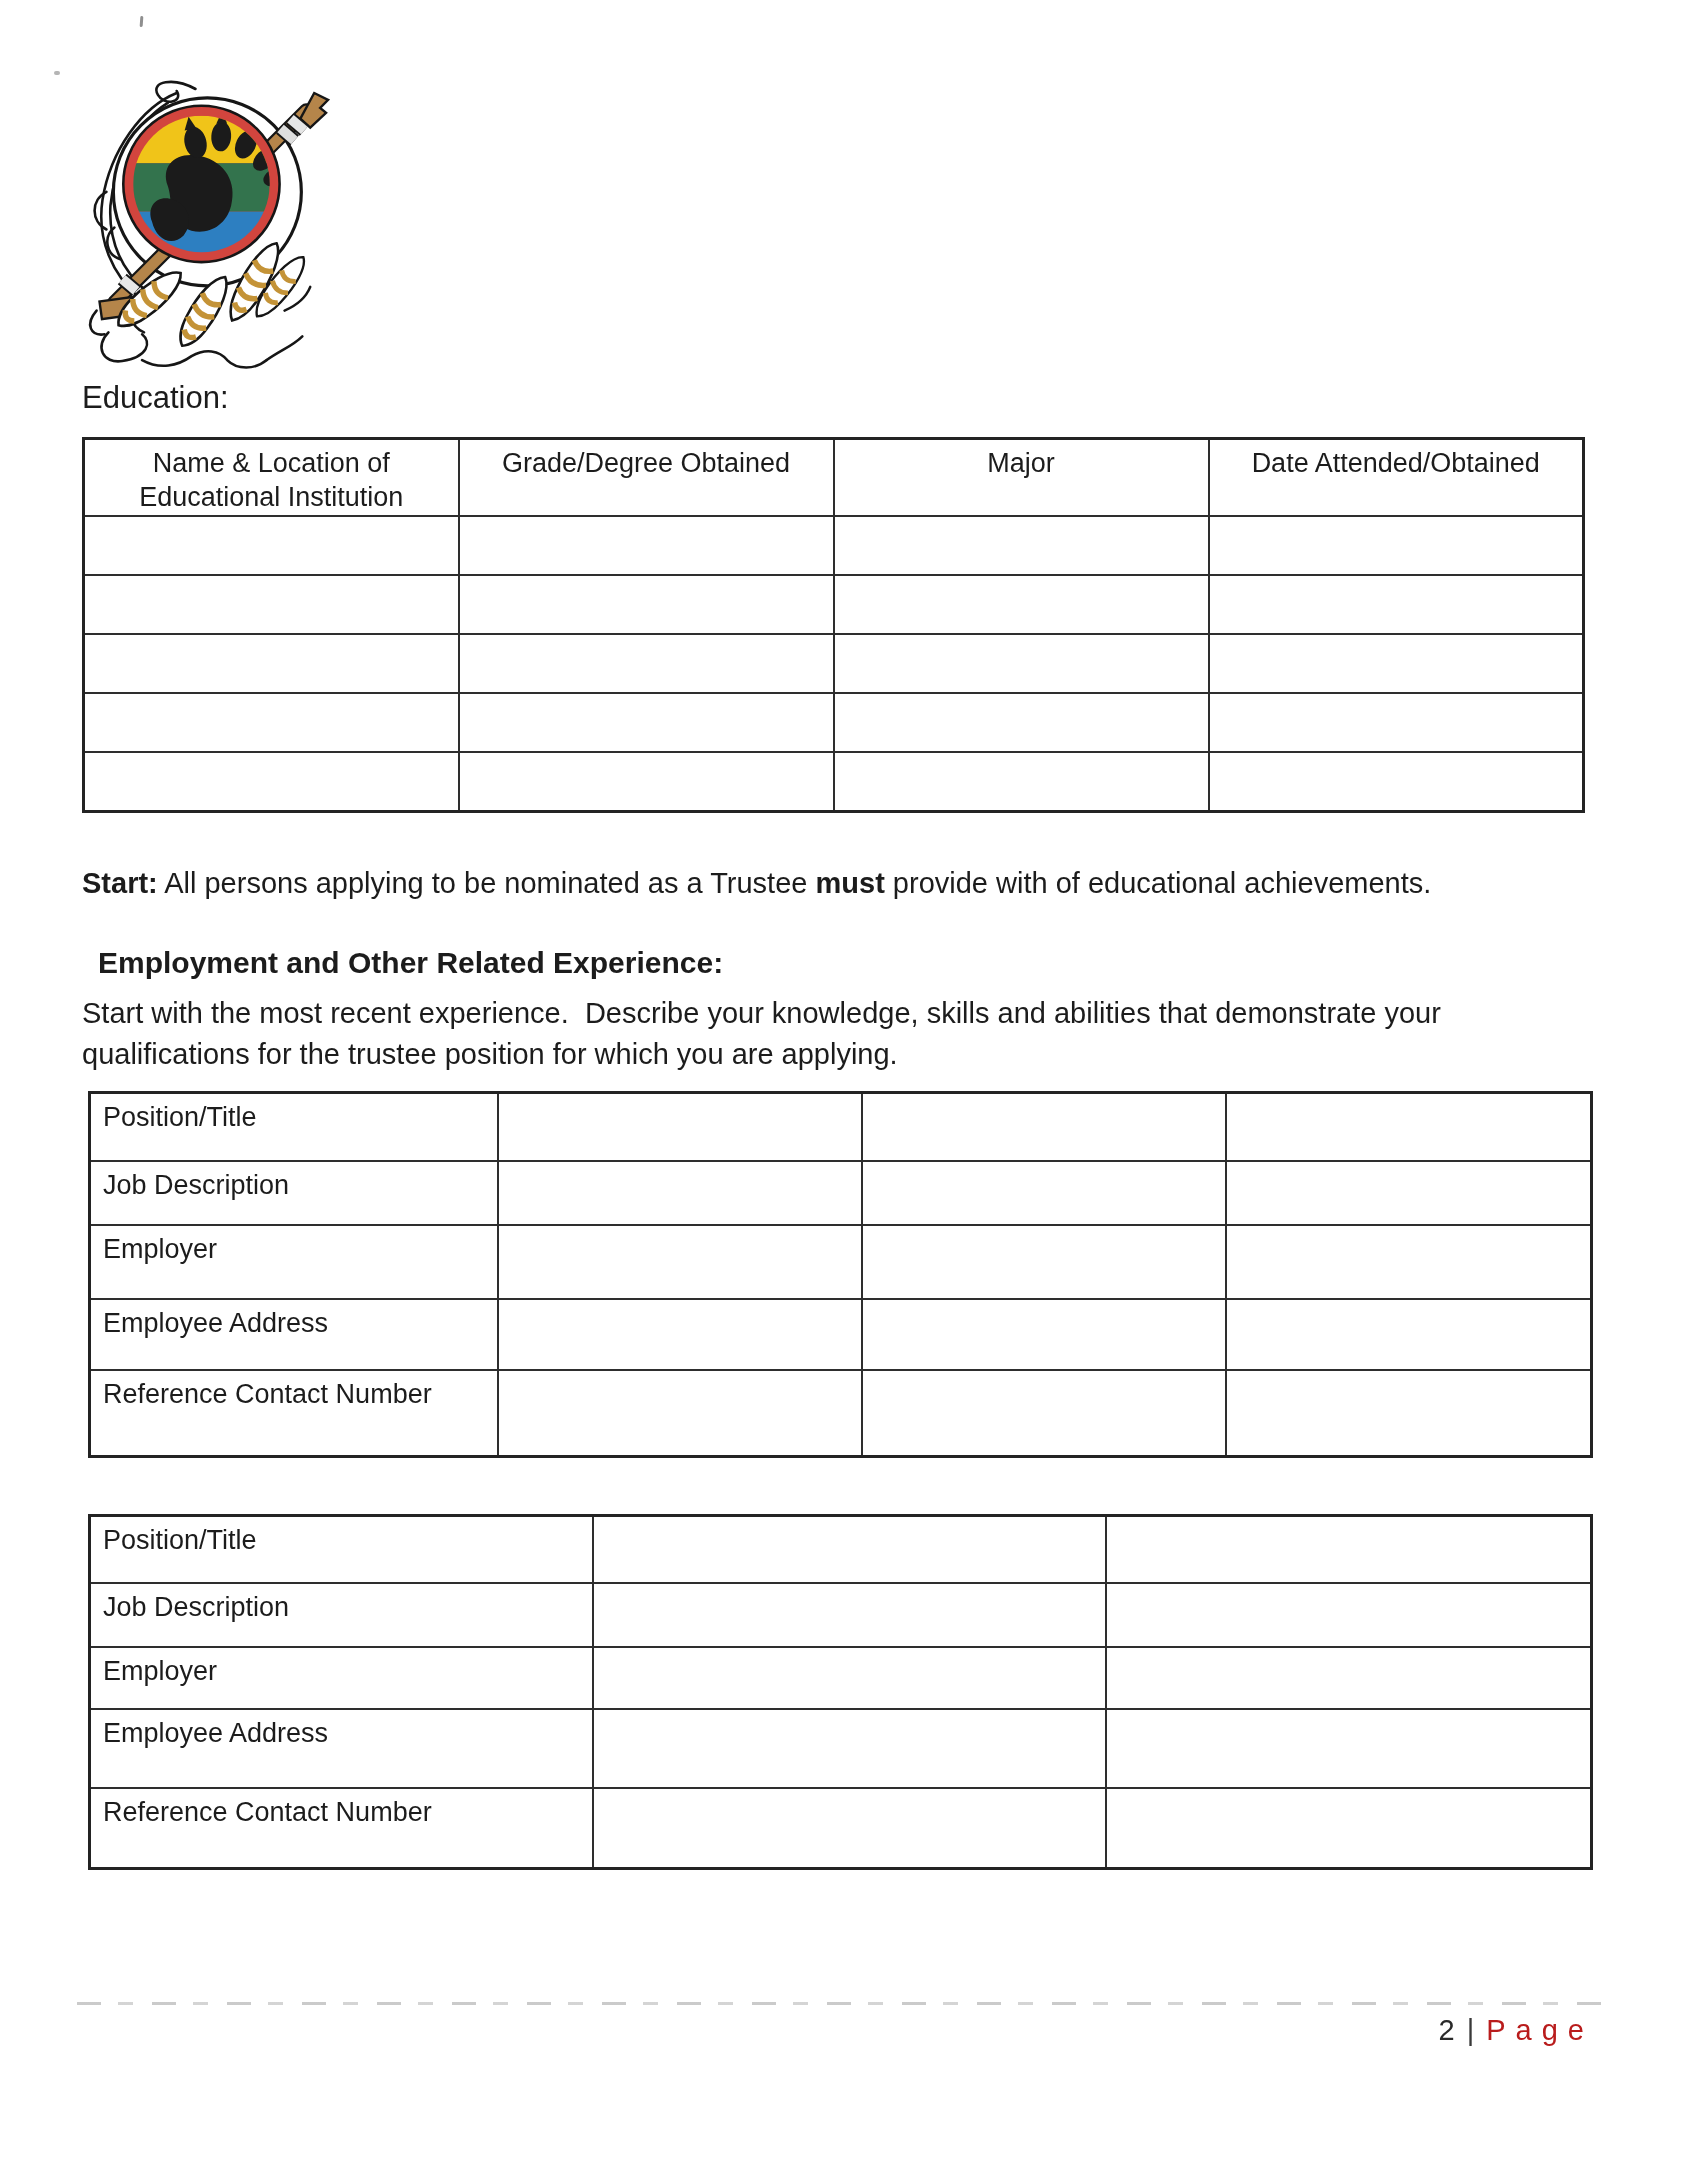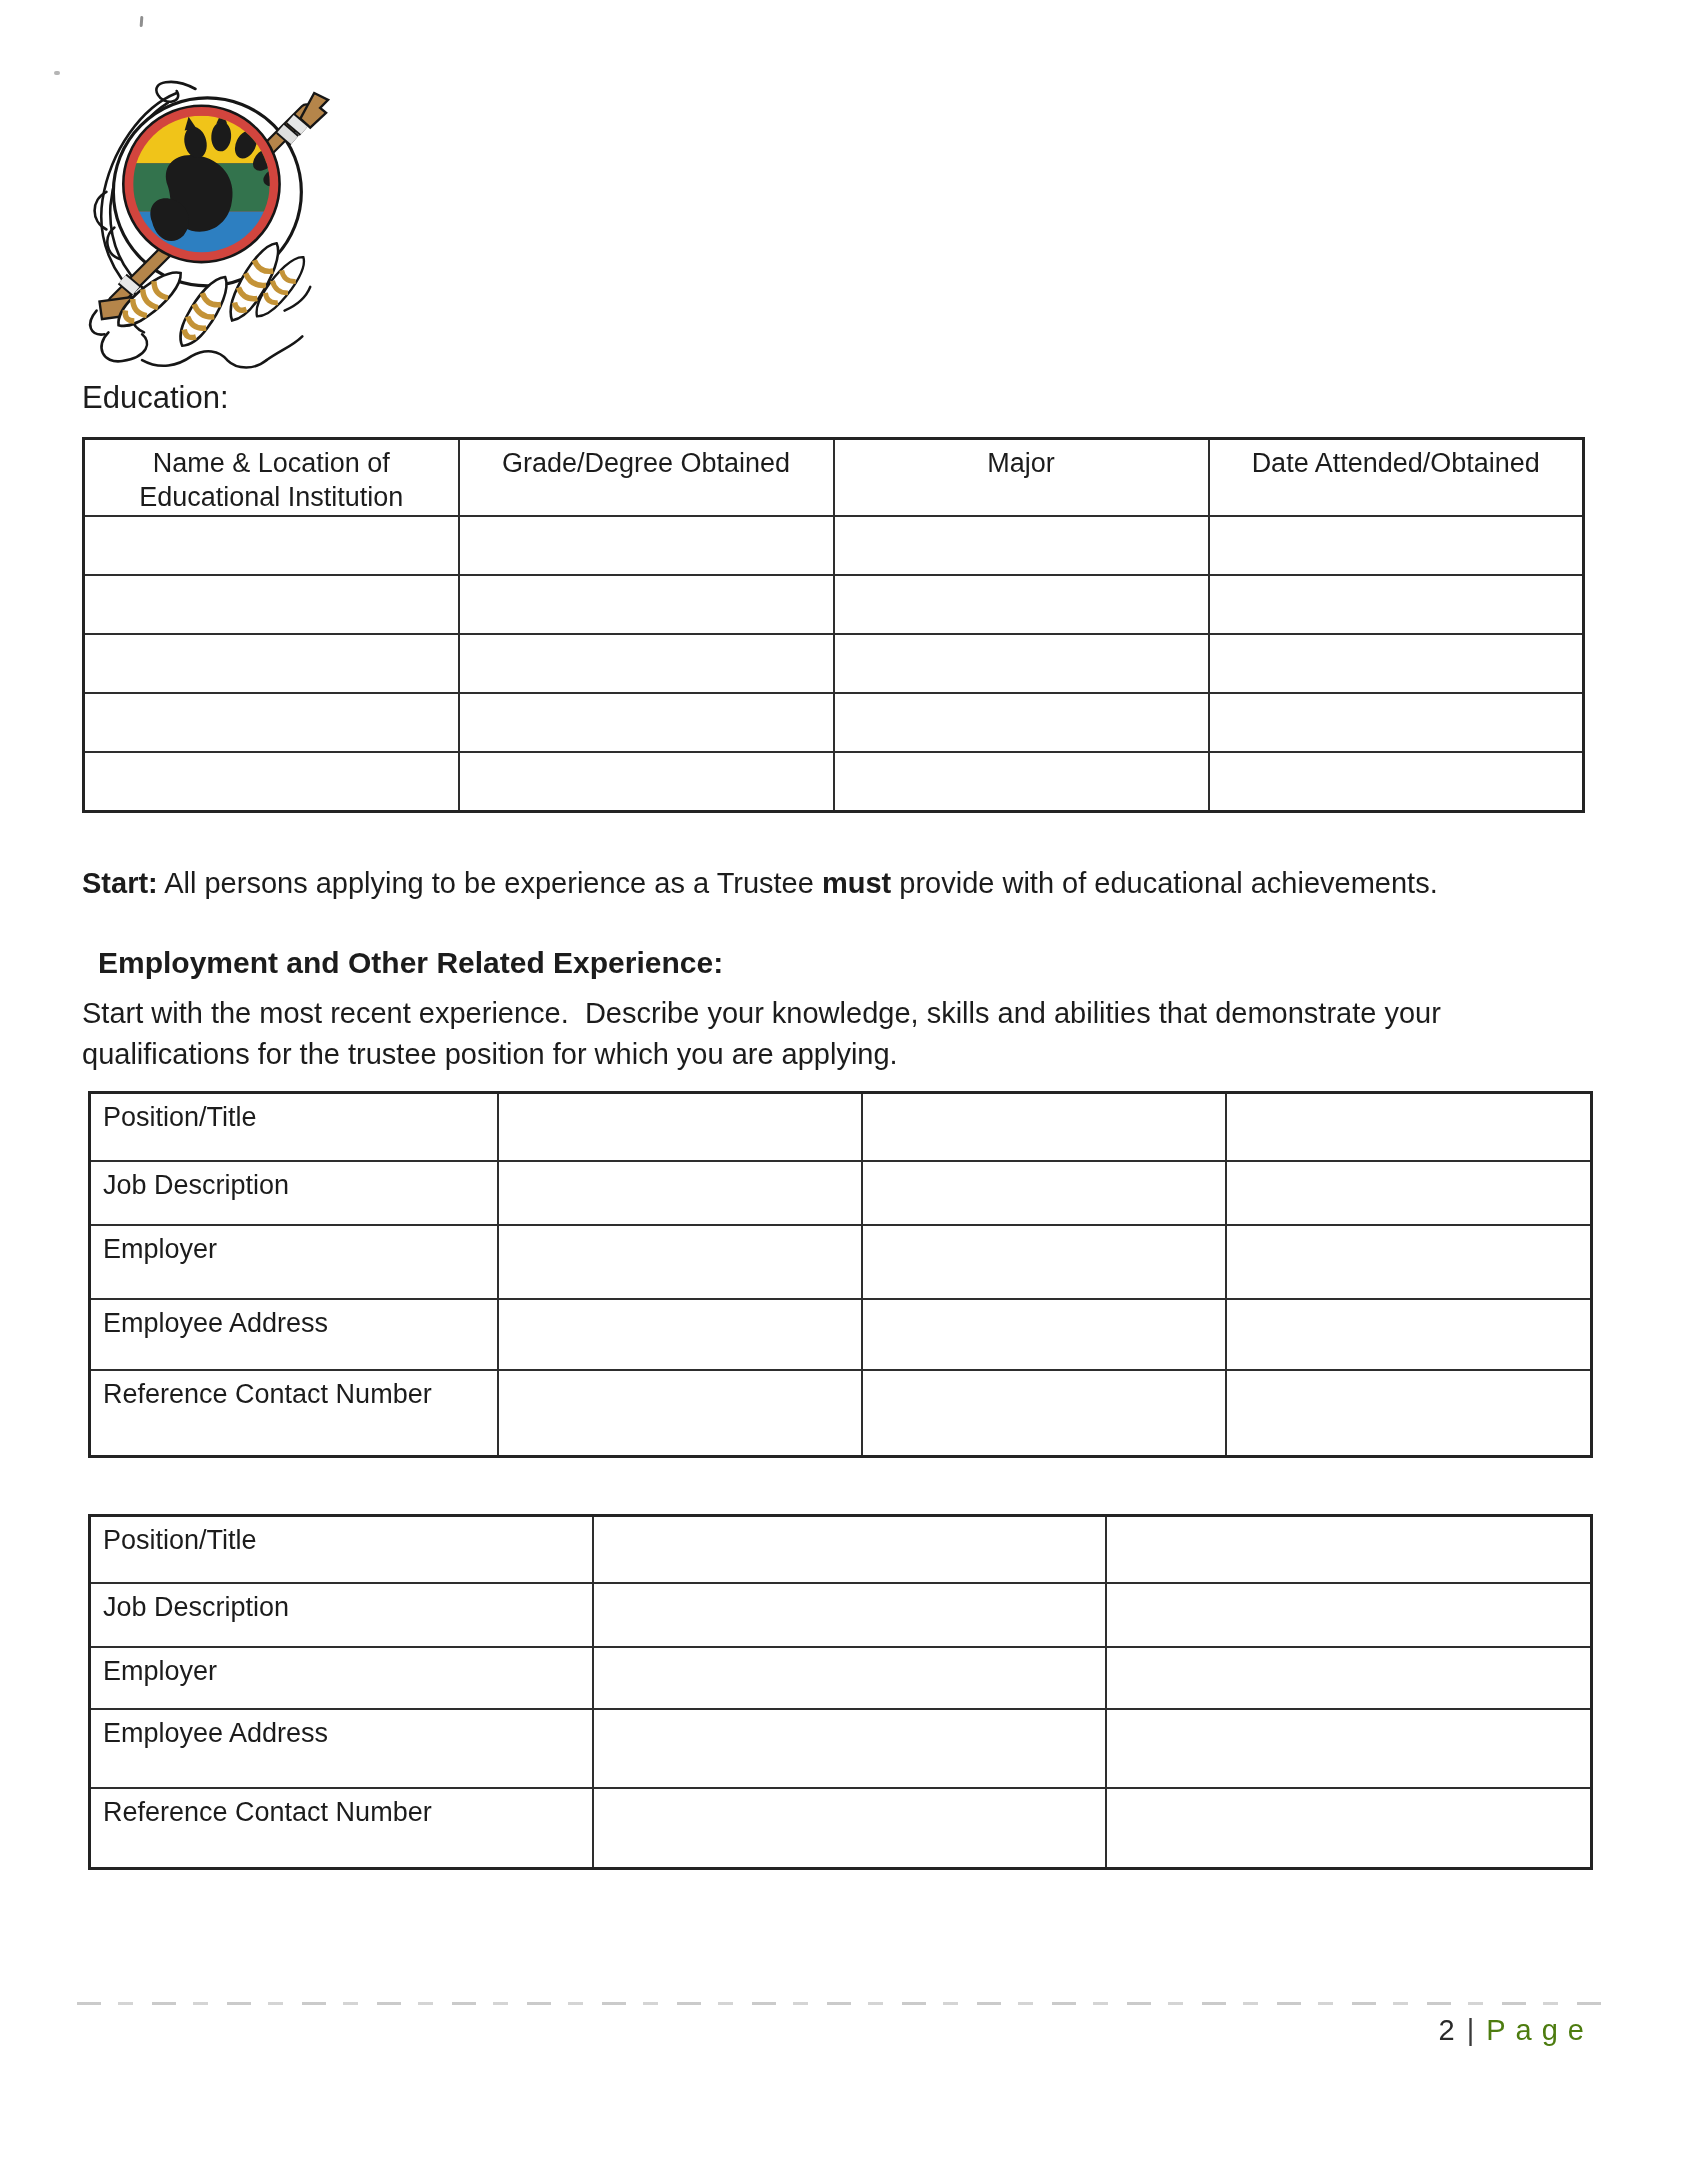--- a/index.html
+++ b/index.html
@@ -43,21 +43,21 @@
   .exp-2{top:1514px;}
   .exp-2 tr:nth-child(1){height:67px;}
   .exp-2 tr:nth-child(2){height:64px;}
   .exp-2 tr:nth-child(3){height:62px;}
   .exp-2 tr:nth-child(4){height:79px;}
   .exp-2 tr:nth-child(5){height:81px;}
   
   .footer{position:absolute;top:2014px;left:0;right:89px;text-align:right;font-size:29px;}
   .footer .num{color:#2a2a2a;}
   .footer .sep{color:#3a3a3a;margin:0 12px;}
-  .footer .pword{color:#4d7c0f;letter-spacing:10px;margin-top:16px;}
+  .footer .pword{color:#b91c1c;letter-spacing:10px;margin-top:16px;}
 </style>
 </head>
 <body>
 
 <div class="page">
 
   <div class="speck-1"></div>
   <div class="speck-2"></div>
 
   <div class="logo">
@@ -207,21 +207,21 @@
         </tr>
       <tr>
           <td></td>
           <td></td>
           <td></td>
           <td></td>
         </tr>
     </tbody>
   </table>
 
-  <p class="note"><b>Start:</b> <span>All persons applying to be experience as a Trustee</span> <b>must</b> <span>provide with of educational achievements.</span></p>
+  <p class="note"><b>Start:</b> <span>All persons applying to be nominated as a Trustee</span> <b>must</b> <span>provide with of educational achievements.</span></p>
 
   <h2 class="h-emp">Employment and Other Related Experience:</h2>
   <p class="intro">Start with the most recent experience.  Describe your knowledge, skills and abilities that demonstrate your qualifications for the trustee position for which you are applying.</p>
 
   <table class="exp-table exp-1">
     <colgroup>
         <col style="width:27.2%">
         <col style="width:24.2%">
         <col style="width:24.3%">
         <col style="width:24.3%">

